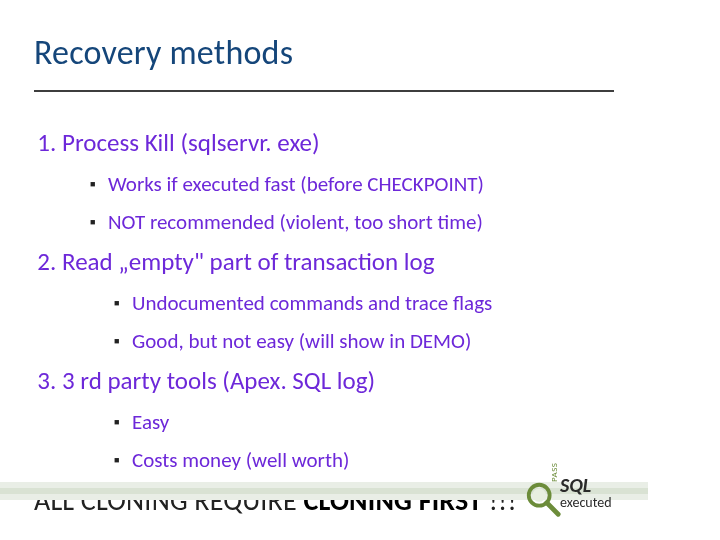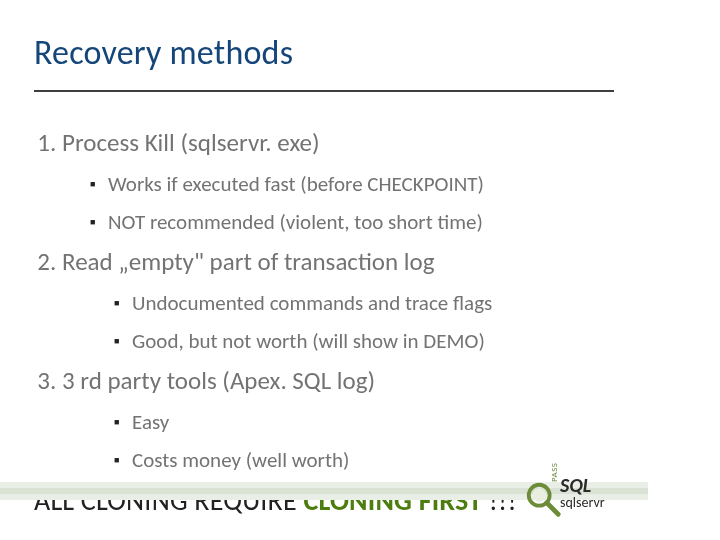--- a/index.html
+++ b/index.html
@@ -41,21 +41,21 @@
     position: absolute;
     left: 34px;
     right: 34px;
     top: 128px;
   }
   ol.main {
     margin: 0;
     padding: 0 0 0 28px;
     list-style: decimal;
     font-size: 25px;
-    color: #737373;
+    color: #6d28d9;
   }
   ol.main > li {
     margin: 0 0 4px 0;
     line-height: 1.22;
   }
   ol.main > li > span.head {
     font-size: 25px;
   }
   ul.sub {
     list-style: none;
@@ -82,21 +82,21 @@
   }
   .final {
     font-size: 28px;
     font-weight: 400;
     margin-top: 6px;
     letter-spacing: 0.2px;
     line-height: 1.15;
   }
   .final .em {
     font-weight: 700;
-    color: #4d7c0f;
+    color: #000000;
   }
   .footer-bar {
     position: absolute;
     left: 0;
     right: 0;
     bottom: 40px;
     height: 18px;
   }
   .footer-bar .band1 { position:absolute; left:0; right:0; top:0; height:6px; background:#e9eee6; }
   .footer-bar .band2 { position:absolute; left:0; right:0; top:6px; height:6px; background:#d9e2d3; }
@@ -158,21 +158,21 @@
         <span class="head">Process Kill (sqlservr. exe)</span>
         <ul class="sub">
           <li>Works if executed fast (before CHECKPOINT)</li>
           <li>NOT recommended (violent, too short time)</li>
         </ul>
       </li>
       <li>
         <span class="head">Read „empty" part of transaction log</span>
         <ul class="sub indent2">
           <li>Undocumented commands and trace flags</li>
-          <li>Good, but not worth (will show in DEMO)</li>
+          <li>Good, but not easy (will show in DEMO)</li>
         </ul>
       </li>
       <li>
         <span class="head">3 rd party tools (Apex. SQL log)</span>
         <ul class="sub indent2">
           <li>Easy</li>
           <li>Costs money (well worth)</li>
         </ul>
       </li>
     </ol>
@@ -189,17 +189,17 @@
 
   <div class="logo">
     <svg class="mag" viewBox="0 0 40 40">
       <circle cx="16" cy="16" r="11" fill="none" stroke="#6c8c3a" stroke-width="4"></circle>
       <line x1="24" y1="24" x2="36" y2="36" stroke="#6c8c3a" stroke-width="5" stroke-linecap="round"></line>
       <circle cx="16" cy="16" r="7" fill="#e8efe0"></circle>
     </svg>
     <div class="side">PASS</div>
     <div class="txt">
       <span>SQL</span>
-      <span class="small">sqlservr</span>
+      <span class="small">executed</span>
     </div>
   </div>
 
 </div>
 
 </body></html>

